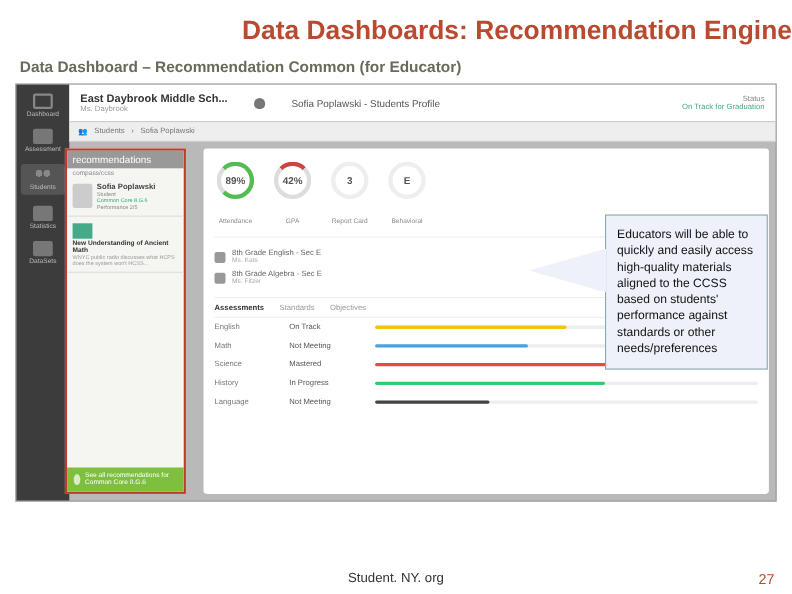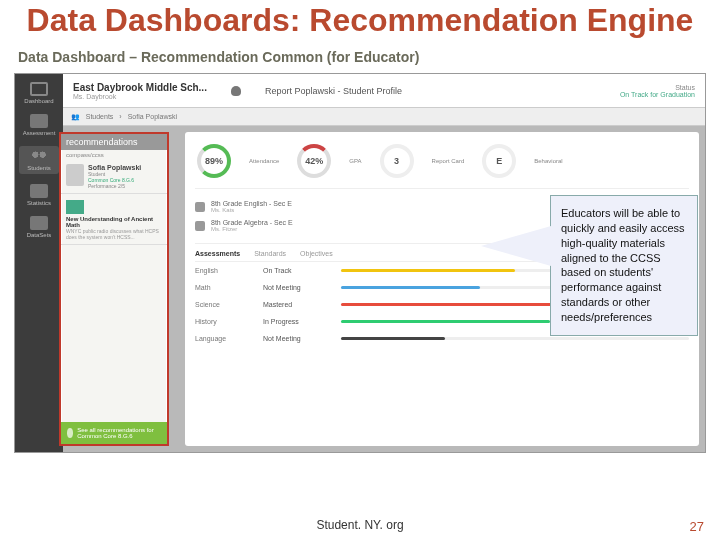--- a/index.html
+++ b/index.html
@@ -1,17 +1,17 @@
 <!DOCTYPE html>
 <html><head>
 <meta charset="utf-8">
 <style>
 *{box-sizing:border-box;margin:0;padding:0}
 body{width:720px;height:540px;background:#fff;font-family:Arial,Helvetica,sans-serif;position:relative;overflow:hidden}
-.slide-title{color:#b94a2f;font-size:32px;font-weight:bold;text-align:center;padding:2px 0 8px}
+.slide-title{color:#b94a2f;font-size:24px;font-weight:bold;text-align:right;padding:14px 0 8px}
 .subtitle{color:#6a6a5a;font-size:14px;font-weight:bold;padding:2px 18px 8px}
 .app{position:relative;margin:0 14px;height:380px;background:#b9b9b9;border:1px solid #999}
 .left-rail{position:absolute;left:0;top:0;bottom:0;width:48px;background:#3c3c3c;display:flex;flex-direction:column;align-items:center;padding-top:8px;gap:10px}
 .rail-item{width:40px;display:flex;flex-direction:column;align-items:center;color:#bbb;font-size:6px;gap:2px;cursor:pointer}
 .rail-ic{width:18px;height:14px;background:#777;border-radius:2px}
 .rail-ic.mon{border:2px solid #888;background:transparent}
 .rail-ic.ppl{background:radial-gradient(circle at 30% 40%,#888 20%,transparent 21%),radial-gradient(circle at 70% 40%,#888 20%,transparent 21%),#555;border-radius:3px}
 .rail-item.active{background:#555;border-radius:3px;padding:3px 0}
 .topbar{position:absolute;left:48px;right:0;top:0;height:34px;background:#fff;border-bottom:1px solid #ccc;display:flex;align-items:center;padding:0 10px;gap:24px;font-size:9px;color:#555}
 .top-school{font-weight:bold;font-size:10px;color:#333}
@@ -34,21 +34,21 @@
 .th{width:24px;height:20px;background:#222;border-radius:2px}
 .th.g{background:linear-gradient(135deg,#8a4,#473)}
 .kh{font-weight:bold;font-size:8px;color:#333;letter-spacing:-0.5px}
 .rec-title{font-weight:bold;font-size:6px;color:#333;margin-top:2px}
 .rec-desc{font-size:5px;color:#999;line-height:1.2}
 .gicon{width:18px;height:14px;background:#4a8;margin:2px 0}
 .rec-foot{background:#7fbf3f;color:#fff;font-size:6px;padding:5px 6px;display:flex;gap:4px;align-items:center;margin-top:auto}
 .rf-ic{width:10px;height:10px;background:#fff;border-radius:50%;opacity:.7}
 .main{position:absolute;left:170px;right:6px;top:58px;bottom:6px;background:#fff;border-radius:3px;padding:8px 10px;overflow:hidden}
 .metrics{display:flex;gap:18px;padding:4px 2px 10px;border-bottom:1px solid #eee}
-.met{display:flex;flex-direction:row;align-items:center;gap:18px;font-size:6px;color:#888}
+.met{display:flex;flex-direction:column;align-items:center;gap:18px;font-size:6px;color:#888}
 .ring{width:34px;height:34px;border-radius:50%;border:4px solid #ddd;display:flex;align-items:center;justify-content:center;font-size:9px;font-weight:bold;color:#555;position:relative}
 .ring.r1{border-top-color:#5b5;border-right-color:#5b5;border-bottom-color:#5b5}
 .ring.r2{border-top-color:#c44}
 .ring.r3{border-color:#eee}
 .ring.r4{border-color:#eee}
 .classes{padding:8px 0;border-bottom:1px solid #eee}
 .cls-row{display:flex;align-items:center;font-size:7px;color:#666;padding:3px 0;gap:6px}
 .cls-ic{width:10px;height:10px;background:#999;border-radius:2px}
 .cls-pct{margin-left:auto;font-size:8px}
 .pct-r{color:#d44}
@@ -97,21 +97,21 @@
         <span>DataSets</span>
       </div>
  </div>
 
  <div class="topbar">
   <div>
    <div class="top-school">East Daybrook Middle Sch...</div>
    <div class="top-sub">Ms. Daybrook</div>
   </div>
   <div class="sil"></div>
-  <div>Report Poplawski - Student Profile</div>
+  <div>Sofia Poplawski - Students Profile</div>
   <div class="status">
    <div class="status-l">Status</div>
    <div class="status-v">On Track for Graduation</div>
   </div>
  </div>
 
  <div class="crumb">
   <span>👥</span>
   <span>Students</span>
   <span>›</span>

